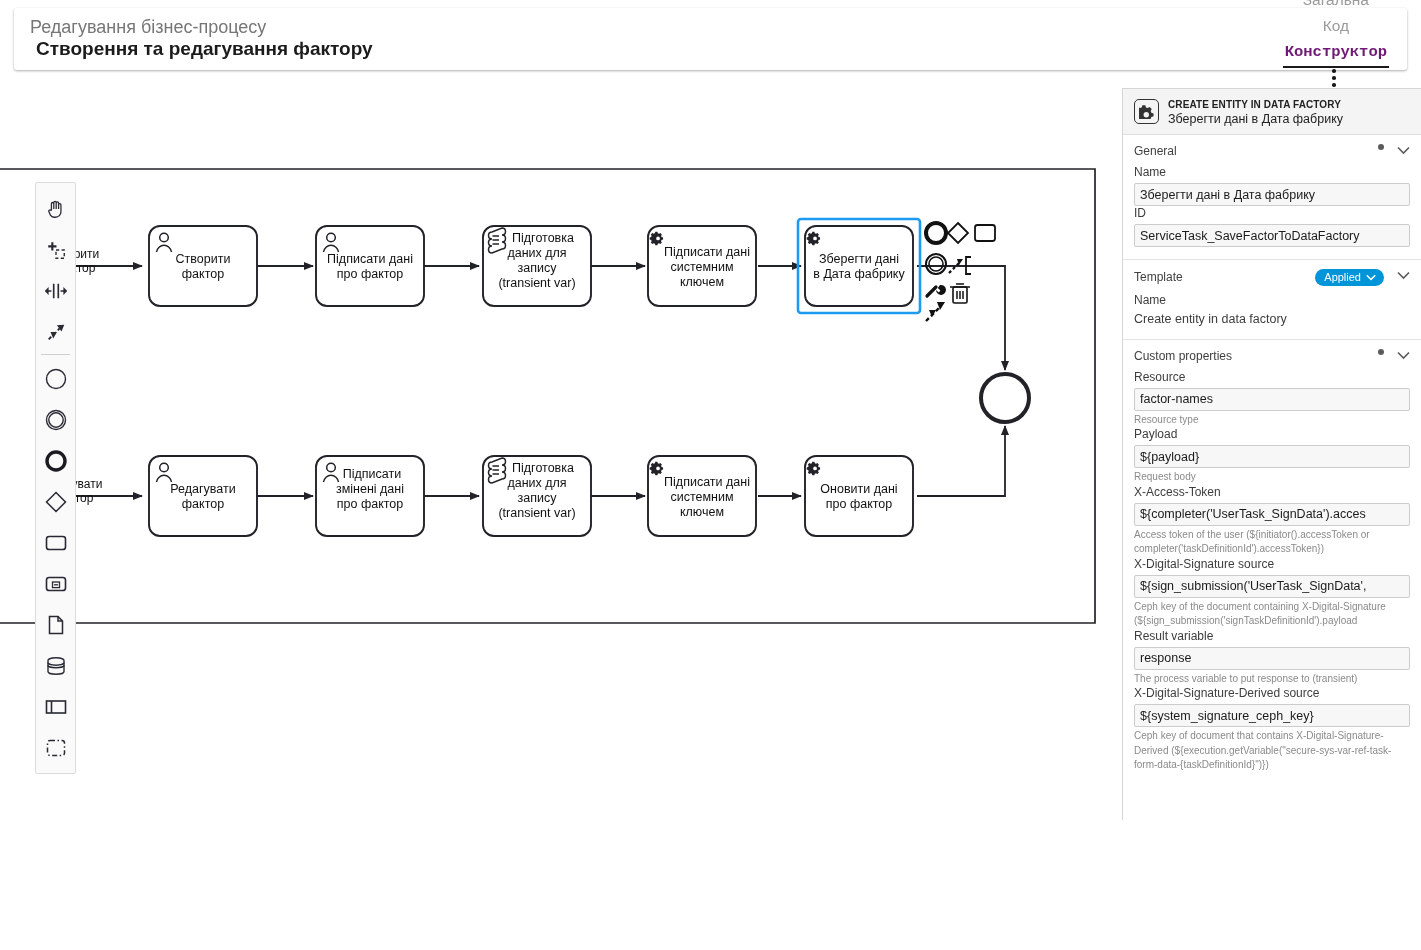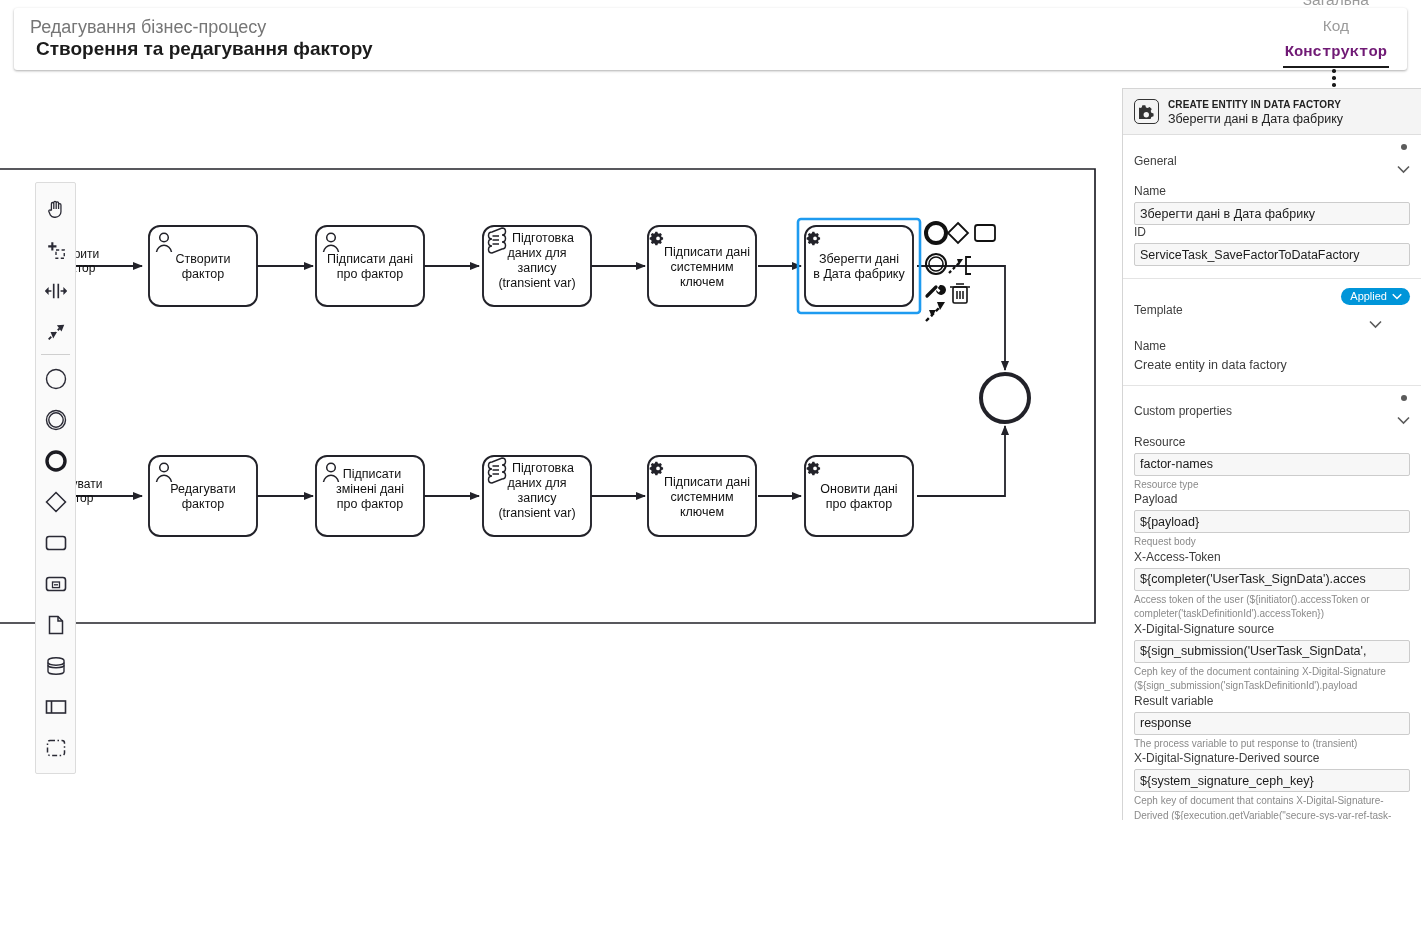--- a/index.html
+++ b/index.html
@@ -79,21 +79,21 @@
   .props-head-type { font-size: 10px; font-weight: bold; color: #222; letter-spacing: 0.1px; }
   .props-head-name { font-size: 12.5px; color: #222; margin-top: 2px; }
 
   .group { border-bottom: 1px solid #e4e4e4; padding: 9px 11px 12px 11px; }
   .group.nb { border-bottom: none; }
   .group-hdr {
     display: flex; align-items: center; justify-content: space-between;
     margin-bottom: 7px; cursor: pointer;
   }
   .group-title { font-size: 12px; color: #404040; }
-  .group-hdr-right { display: flex; align-items: center; gap: 13px; flex-direction: column; }
+  .group-hdr-right { display: flex; gap: 13px; }
   .dot { width: 6px; height: 6px; border-radius: 50%; background: #5b5b5b; display:block; }
   .chev { display:block; }
   .badge {
     background: #0095d9; color: #fff; font-size: 11px; border-radius: 9px;
     padding: 2px 8px 2.5px 9px; display: flex; align-items: center; gap: 5px;
     cursor: pointer; white-space: nowrap;
   }
 
   .fld { }
   .fld-label { font-size: 12px; color: #3d3d3d; margin-bottom: 3px; line-height: 15px; }

